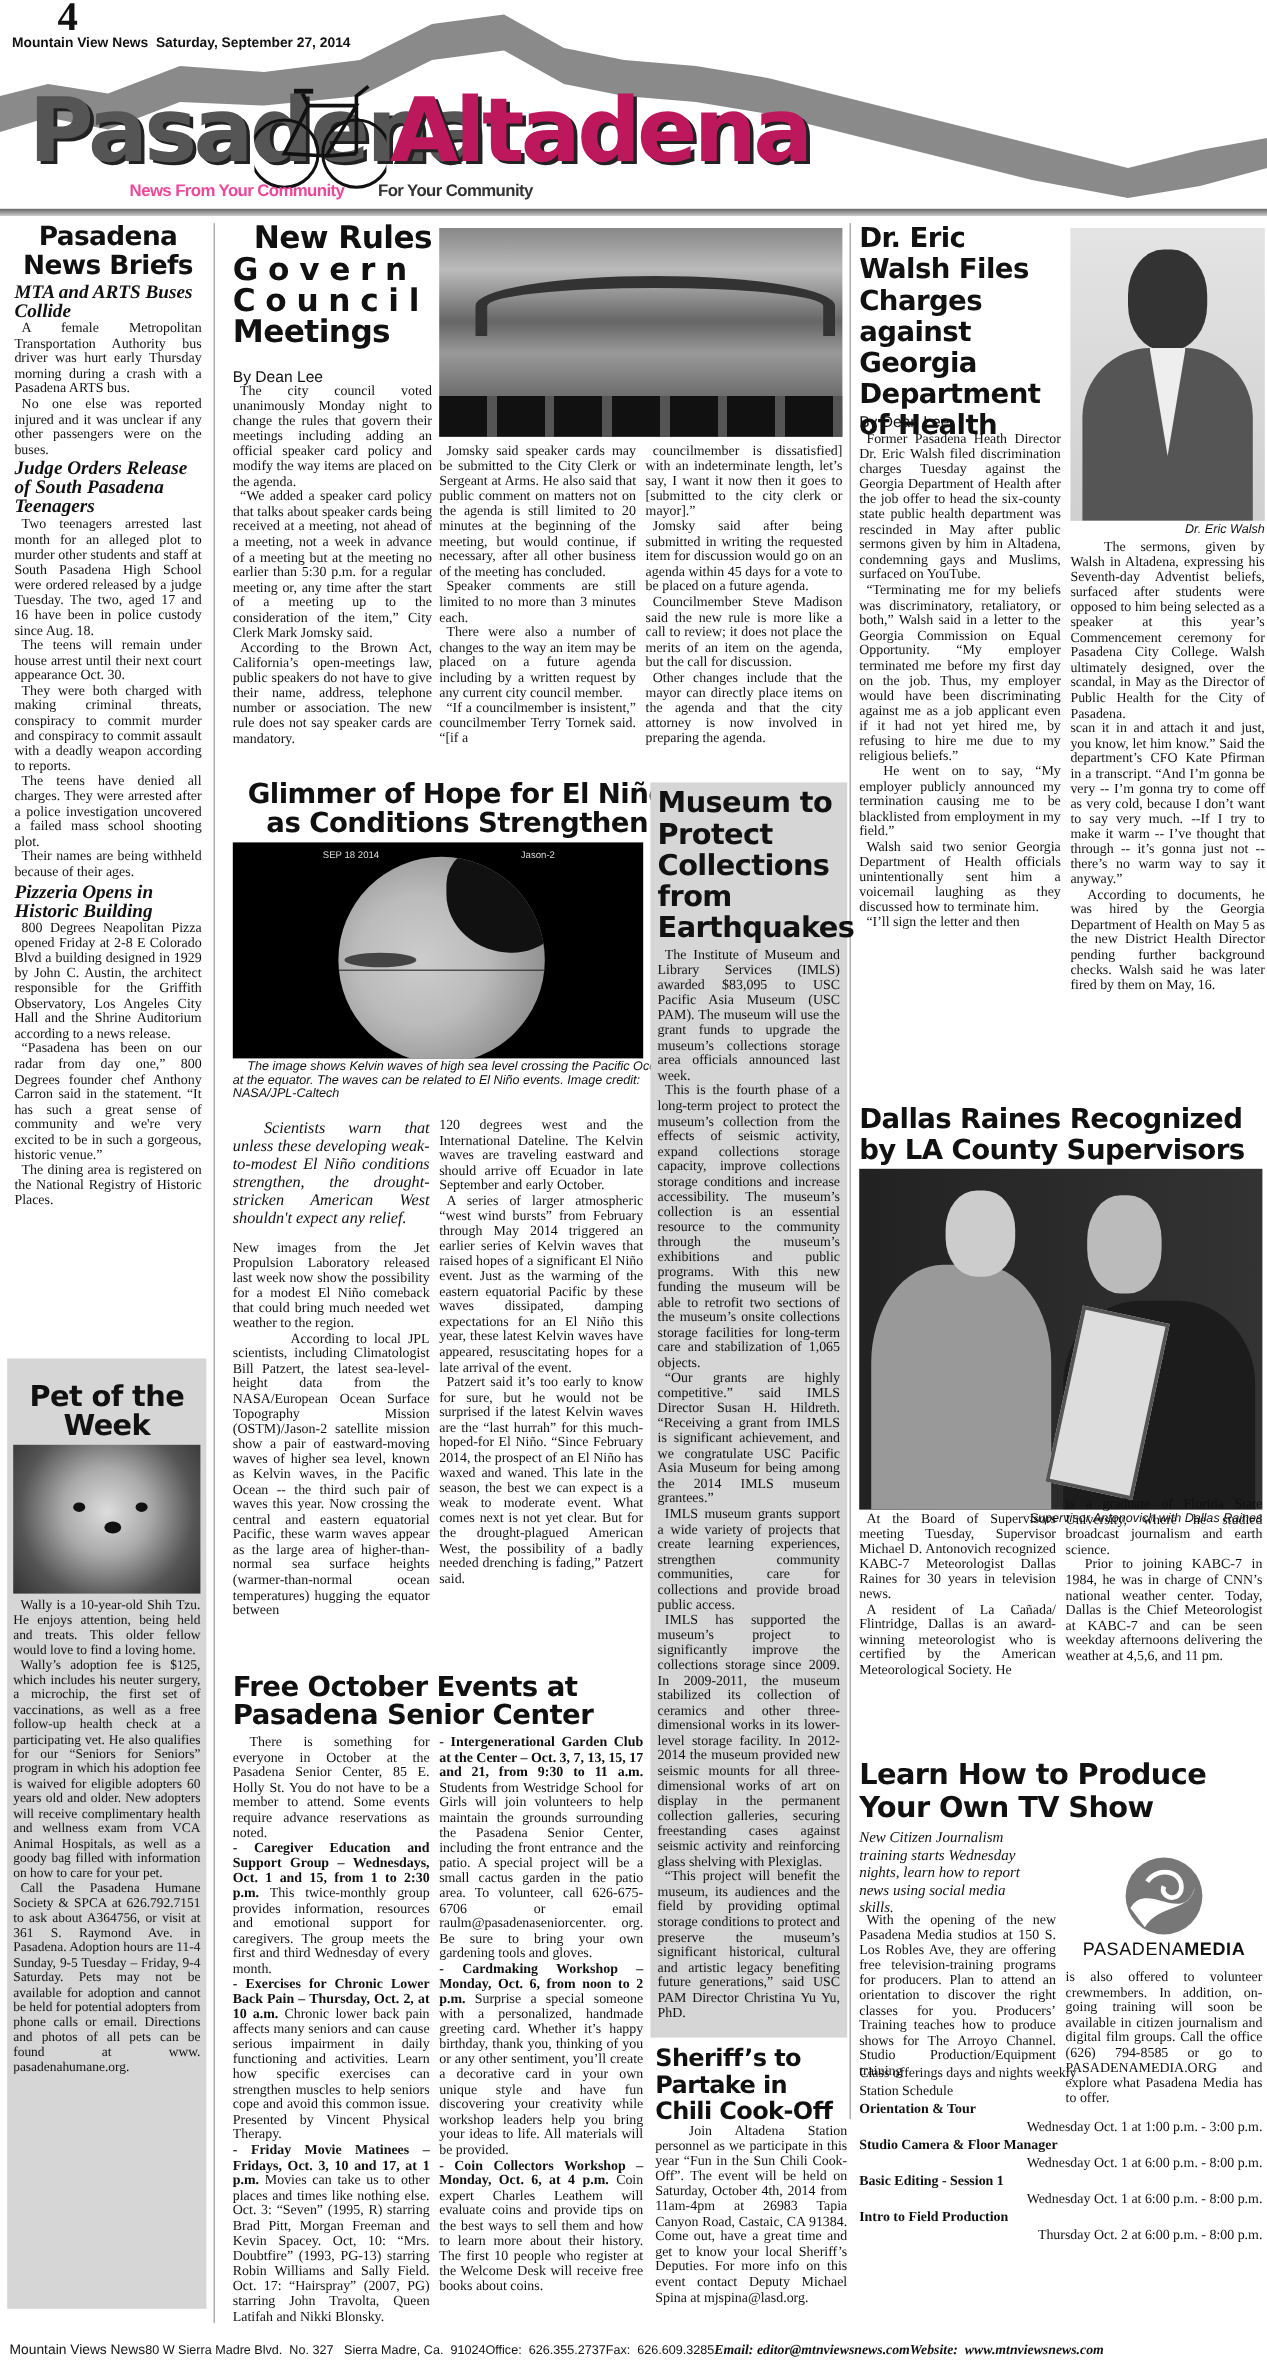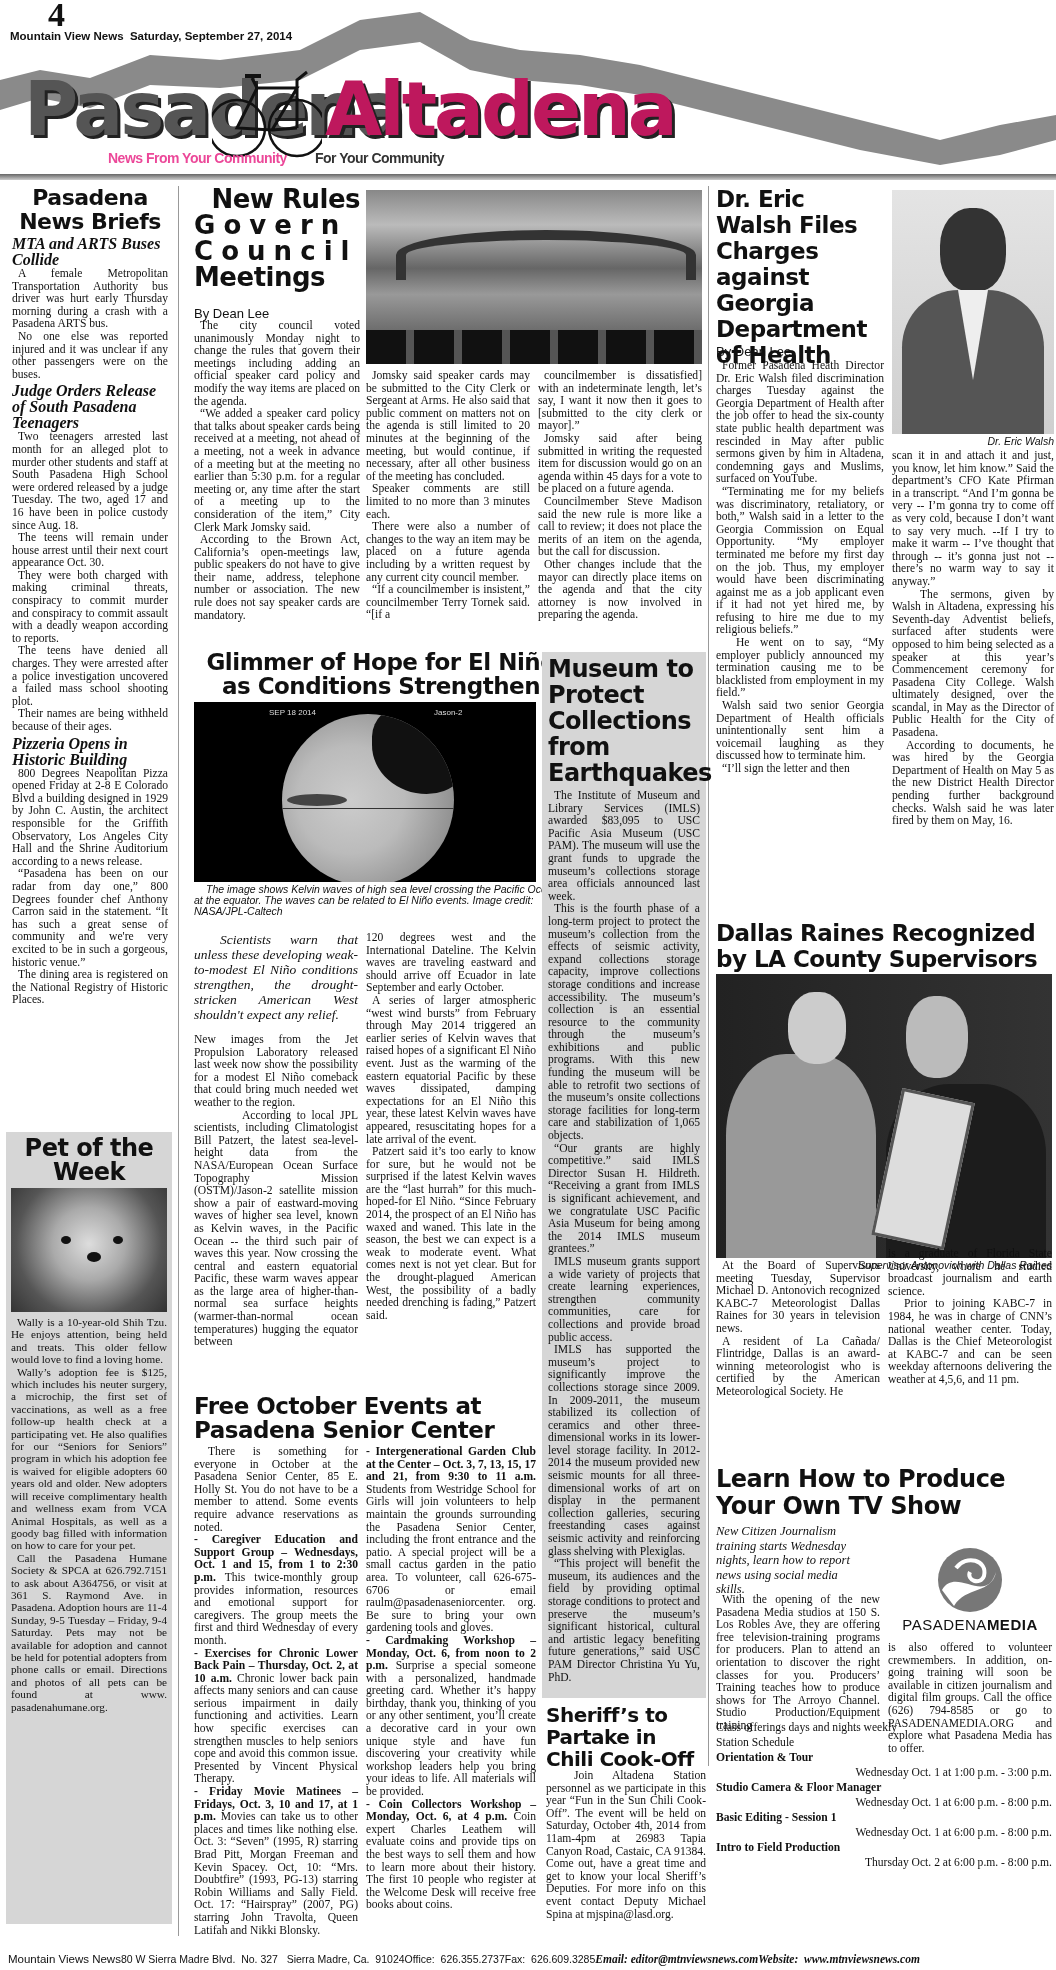--- a/index.html
+++ b/index.html
@@ -60,21 +60,21 @@
   <div>
     <div class="sub-hl">Pizzeria Opens in Historic Building</div>
     <div class="body-text">
       <p>800 Degrees Neapolitan Pizza opened Friday at 2-8 E Colorado Blvd a building designed in 1929 by John C. Austin, the architect responsible for the Griffith Observatory, Los Angeles City Hall and the Shrine Auditorium according to a news release.</p>
       <p>“Pasadena has been on our radar from day one,” 800 Degrees founder chef Anthony Carron said in the statement. “It has such a great sense of community and we're very excited to be in such a gorgeous, historic venue.”</p>
       <p>The dining area is registered on the National Registry of Historic Places.</p>
     </div>
   </div>
 </div>
 
-<div class="abs gray-box" style="left:6px;top:1132px;width:166px;height:792px;padding:4px 5px;">
+<div class="abs gray-box" style="left:6px;top:1132px;width:166px;height:792px;padding:20px 5px;">
   <div class="hl" style="font-size:24px;line-height:24px;text-align:center;padding:0 8px;">Pet of the Week</div>
   <div class="photo" style="height:124px;margin:4px 0;background:radial-gradient(circle at 50% 45%,#ddd 0,#aaa 35%,#555 70%,#333 100%);">
     <div class="abs" style="left:50px;top:48px;width:10px;height:8px;background:#111;border-radius:50%"></div>
     <div class="abs" style="left:102px;top:48px;width:10px;height:8px;background:#111;border-radius:50%"></div>
     <div class="abs" style="left:76px;top:64px;width:14px;height:10px;background:#111;border-radius:50%"></div>
   </div>
   <div class="body-text" style="font-size:11.2px;line-height:12.4px;">
     <p>Wally is a 10-year-old Shih Tzu. He enjoys attention, being held and treats. This older fellow would love to find a loving home.</p>
     <p>Wally’s adoption fee is $125, which includes his neuter surgery, a microchip, the first set of vaccinations, as well as a free follow-up health check at a participating vet. He also qualifies for our “Seniors for Seniors” program in which his adoption fee is waived for eligible adopters 60 years old and older. New adopters will receive complimentary health and wellness exam from VCA Animal Hospitals, as well as a goody bag filled with information on how to care for your pet.</p>
     <p>Call the Pasadena Humane Society &amp; SPCA at 626.792.7151 to ask about A364756, or visit at 361 S. Raymond Ave. in Pasadena. Adoption hours are 11-4 Sunday, 9-5 Tuesday – Friday, 9-4 Saturday. Pets may not be available for adoption and cannot be held for potential adopters from phone calls or email. Directions and photos of all pets can be found at www. pasadenahumane.org.</p>
@@ -185,22 +185,22 @@
   </div>
   <div class="abs caption" style="left:176px;top:250px;width:162px;text-align:right;">Dr. Eric Walsh</div>
   <div class="abs body-text" style="left:0;top:174px;width:168px;">
     <p>Former Pasadena Heath Director Dr. Eric Walsh filed discrimination charges Tuesday against the Georgia Department of Health after the job offer to head the six-county state public health department was rescinded in May after public sermons given by him in Altadena, condemning gays and Muslims, surfaced on YouTube.</p>
     <p>“Terminating me for my beliefs was discriminatory, retaliatory, or both,” Walsh said in a letter to the Georgia Commission on Equal Opportunity. “My employer terminated me before my first day on the job. Thus, my employer would have been discriminating against me as a job applicant even if it had not yet hired me, by refusing to hire me due to my religious beliefs.”</p>
     <p style="text-indent:20px">He went on to say, “My employer publicly announced my termination causing me to be blacklisted from employment in my field.”</p>
     <p>Walsh said two senior Georgia Department of Health officials unintentionally sent him a voicemail laughing as they discussed how to terminate him.</p>
     <p>“I’ll sign the letter and then</p>
   </div>
   <div class="abs body-text" style="left:176px;top:264px;width:162px;">
+    <p style="text-indent:28px">The sermons, given by Walsh in Altadena, expressing his Seventh-day Adventist beliefs, surfaced after students were opposed to him being selected as a speaker at this year’s Commencement ceremony for Pasadena City College. Walsh ultimately designed, over the scandal, in May as the Director of Public Health for the City of Pasadena.</p>
     <p style="text-indent:0">scan it in and attach it and just, you know, let him know.” Said the department’s CFO Kate Pfirman in a transcript. “And I’m gonna be very -- I’m gonna try to come off as very cold, because I don’t want to say very much. --If I try to make it warm -- I’ve thought that through -- it’s gonna just not -- there’s no warm way to say it anyway.”</p>
-    <p style="text-indent:28px">The sermons, given by Walsh in Altadena, expressing his Seventh-day Adventist beliefs, surfaced after students were opposed to him being selected as a speaker at this year’s Commencement ceremony for Pasadena City College. Walsh ultimately designed, over the scandal, in May as the Director of Public Health for the City of Pasadena.</p>
     <p style="text-indent:14px">According to documents, he was hired by the Georgia Department of Health on May 5 as the new District Health Director pending further background checks. Walsh said he was later fired by them on May, 16.</p>
   </div>
 </div>
 
 <div class="abs" style="left:716px;top:920px;width:336px;">
   <div class="hl" style="font-size:23px;line-height:26px;">Dallas Raines Recognized by LA County Supervisors</div>
   <div class="photo" style="margin-top:2px;width:336px;height:284px;background:linear-gradient(90deg,#222,#333);">
     <div class="abs" style="left:10px;top:80px;width:150px;height:204px;background:#999;border-radius:40% 40% 0 0;"></div>
     <div class="abs" style="left:72px;top:18px;width:58px;height:72px;background:#ccc;border-radius:45%;"></div>
     <div class="abs" style="left:170px;top:110px;width:160px;height:174px;background:#1c1c1c;border-radius:40% 40% 0 0;"></div>

